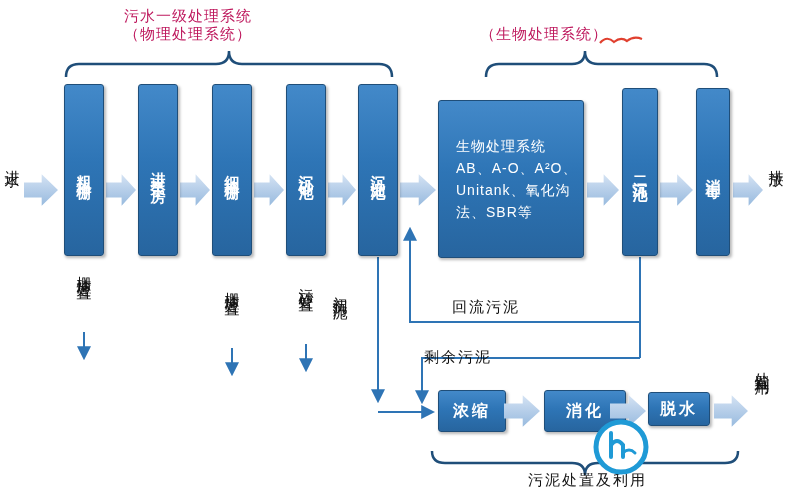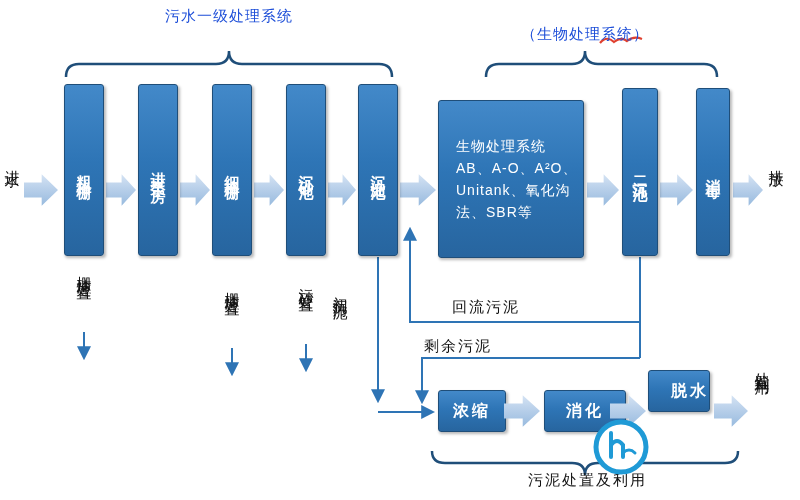--- a/index.html
+++ b/index.html
@@ -3,21 +3,21 @@
 <meta charset="utf-8">
 <style>
   * { margin:0; padding:0; box-sizing:border-box; }
   html,body { width:800px; height:500px; }
   .canvas {
     position:relative; width:800px; height:500px; background:#ffffff;
     font-family:"Liberation Sans","DejaVu Sans",sans-serif; overflow:hidden; color:#111;
   }
   .abs { position:absolute; }
   svg.overlay { position:absolute; left:0; top:0; z-index:1; }
-  .hdr { font-size:15px; letter-spacing:1px; text-align:center; width:210px; color:#1d4ed8; z-index:2; }
+  .hdr { font-size:15px; letter-spacing:1px; text-align:left; width:210px; color:#be185d; z-index:2; }
   .vtext {
     writing-mode:vertical-rl; text-orientation:upright;
     font-size:15px; letter-spacing:3px; width:20px; line-height:20px; color:#111; z-index:2;
   }
   .pbox {
     background:linear-gradient(180deg,#4389c9 0%,#2e75b6 45%,#27659f 100%);
     border:1px solid #1f4e79; border-radius:3px;
     box-shadow:1.5px 2px 3px rgba(0,0,0,0.28);
     display:flex; align-items:center; justify-content:center; z-index:2;
   }
@@ -78,20 +78,21 @@
     <path d="M378,412 H431" fill="none" stroke="#2e74b5" stroke-width="2" marker-end="url(#ah)"></path>
 
     <path d="M640,257 V358" fill="none" stroke="#2e74b5" stroke-width="2"></path>
 
     <path d="M640,322 H410 V231" fill="none" stroke="#2e74b5" stroke-width="2" marker-end="url(#ah)"></path>
 
     <path d="M640,358 H422 V400" fill="none" stroke="#2e74b5" stroke-width="2" marker-end="url(#ah)"></path>
   </svg>
 
   <div class="abs hdr" style="left:124px; top:7px;">污水一级处理系统</div>
+  <div class="abs hdr" style="left:124px; top:25px;">（物理处理系统）</div>
   <div class="abs hdr" style="left:480px; top:25px;">（生物处理系统）</div>
 
   <div class="abs vtext" style="left:2px; top:158px;">进水</div>
   <div class="abs vtext" style="left:766px; top:158px;">排放</div>
 
   <div class="abs barrow" style="left:24px;  top:172px; width:34px; height:36px;"></div>
   <div class="abs barrow" style="left:106px; top:172px; width:30px; height:36px;"></div>
   <div class="abs barrow" style="left:180px; top:172px; width:30px; height:36px;"></div>
   <div class="abs barrow" style="left:254px; top:172px; width:30px; height:36px;"></div>
   <div class="abs barrow" style="left:328px; top:172px; width:28px; height:36px;"></div>
@@ -129,31 +130,31 @@
   <div class="abs pbox" style="left:696px; top:88px; width:34px; height:168px;">
     <span class="vlabel">消毒</span>
   </div>
 
   <div class="abs vtext" style="left:74px;  top:264px;">栅渣处置</div>
   <div class="abs vtext" style="left:222px; top:280px;">栅渣处置</div>
   <div class="abs vtext" style="left:296px; top:276px;">污砂处置</div>
   <div class="abs vtext" style="left:330px; top:284px;">初沉污泥</div>
 
   <div class="abs hlabel" style="left:452px; top:287px;margin-top:11px;">回流污泥</div>
-  <div class="abs hlabel" style="left:424px; top:337px;font-family:Liberation Mono, monospace;">剩余污泥</div>
+  <div class="abs hlabel" style="left:424px; top:348px;font-family:Liberation Mono, monospace;">剩余污泥</div>
 
   <div class="abs sbox" style="left:438px; top:390px; width:68px; height:42px;">
     <span>浓缩</span>
   </div>
   <div class="abs barrow" style="left:504px; top:393px; width:36px; height:36px;"></div>
   <div class="abs sbox" style="left:544px; top:390px; width:82px; height:42px;">
     <span>消化</span>
   </div>
   <div class="abs barrow" style="left:610px; top:393px; width:36px; height:36px;"></div>
-  <div class="abs sbox" style="left:648px; top:370px; width:62px; height:42px;justify-content:flex-end;">
+  <div class="abs sbox" style="left:648px; top:392px; width:62px; height:34px;">
     <span>脱水</span>
   </div>
   <div class="abs barrow" style="left:714px; top:393px; width:34px; height:36px;"></div>
   <div class="abs vtext" style="left:752px; top:360px;">处置利用</div>
 
   <div class="abs caption" style="left:490px; top:471px; width:195px;">污泥处置及利用</div>
 
   <div class="abs logo" style="left:592px; top:416px; width:182px; height:72px;">
     <svg width="58" height="62" viewBox="0 0 58 62">
       <circle cx="29" cy="31" r="25" fill="#ffffff" stroke="#1f9ad6" stroke-width="5"></circle>

